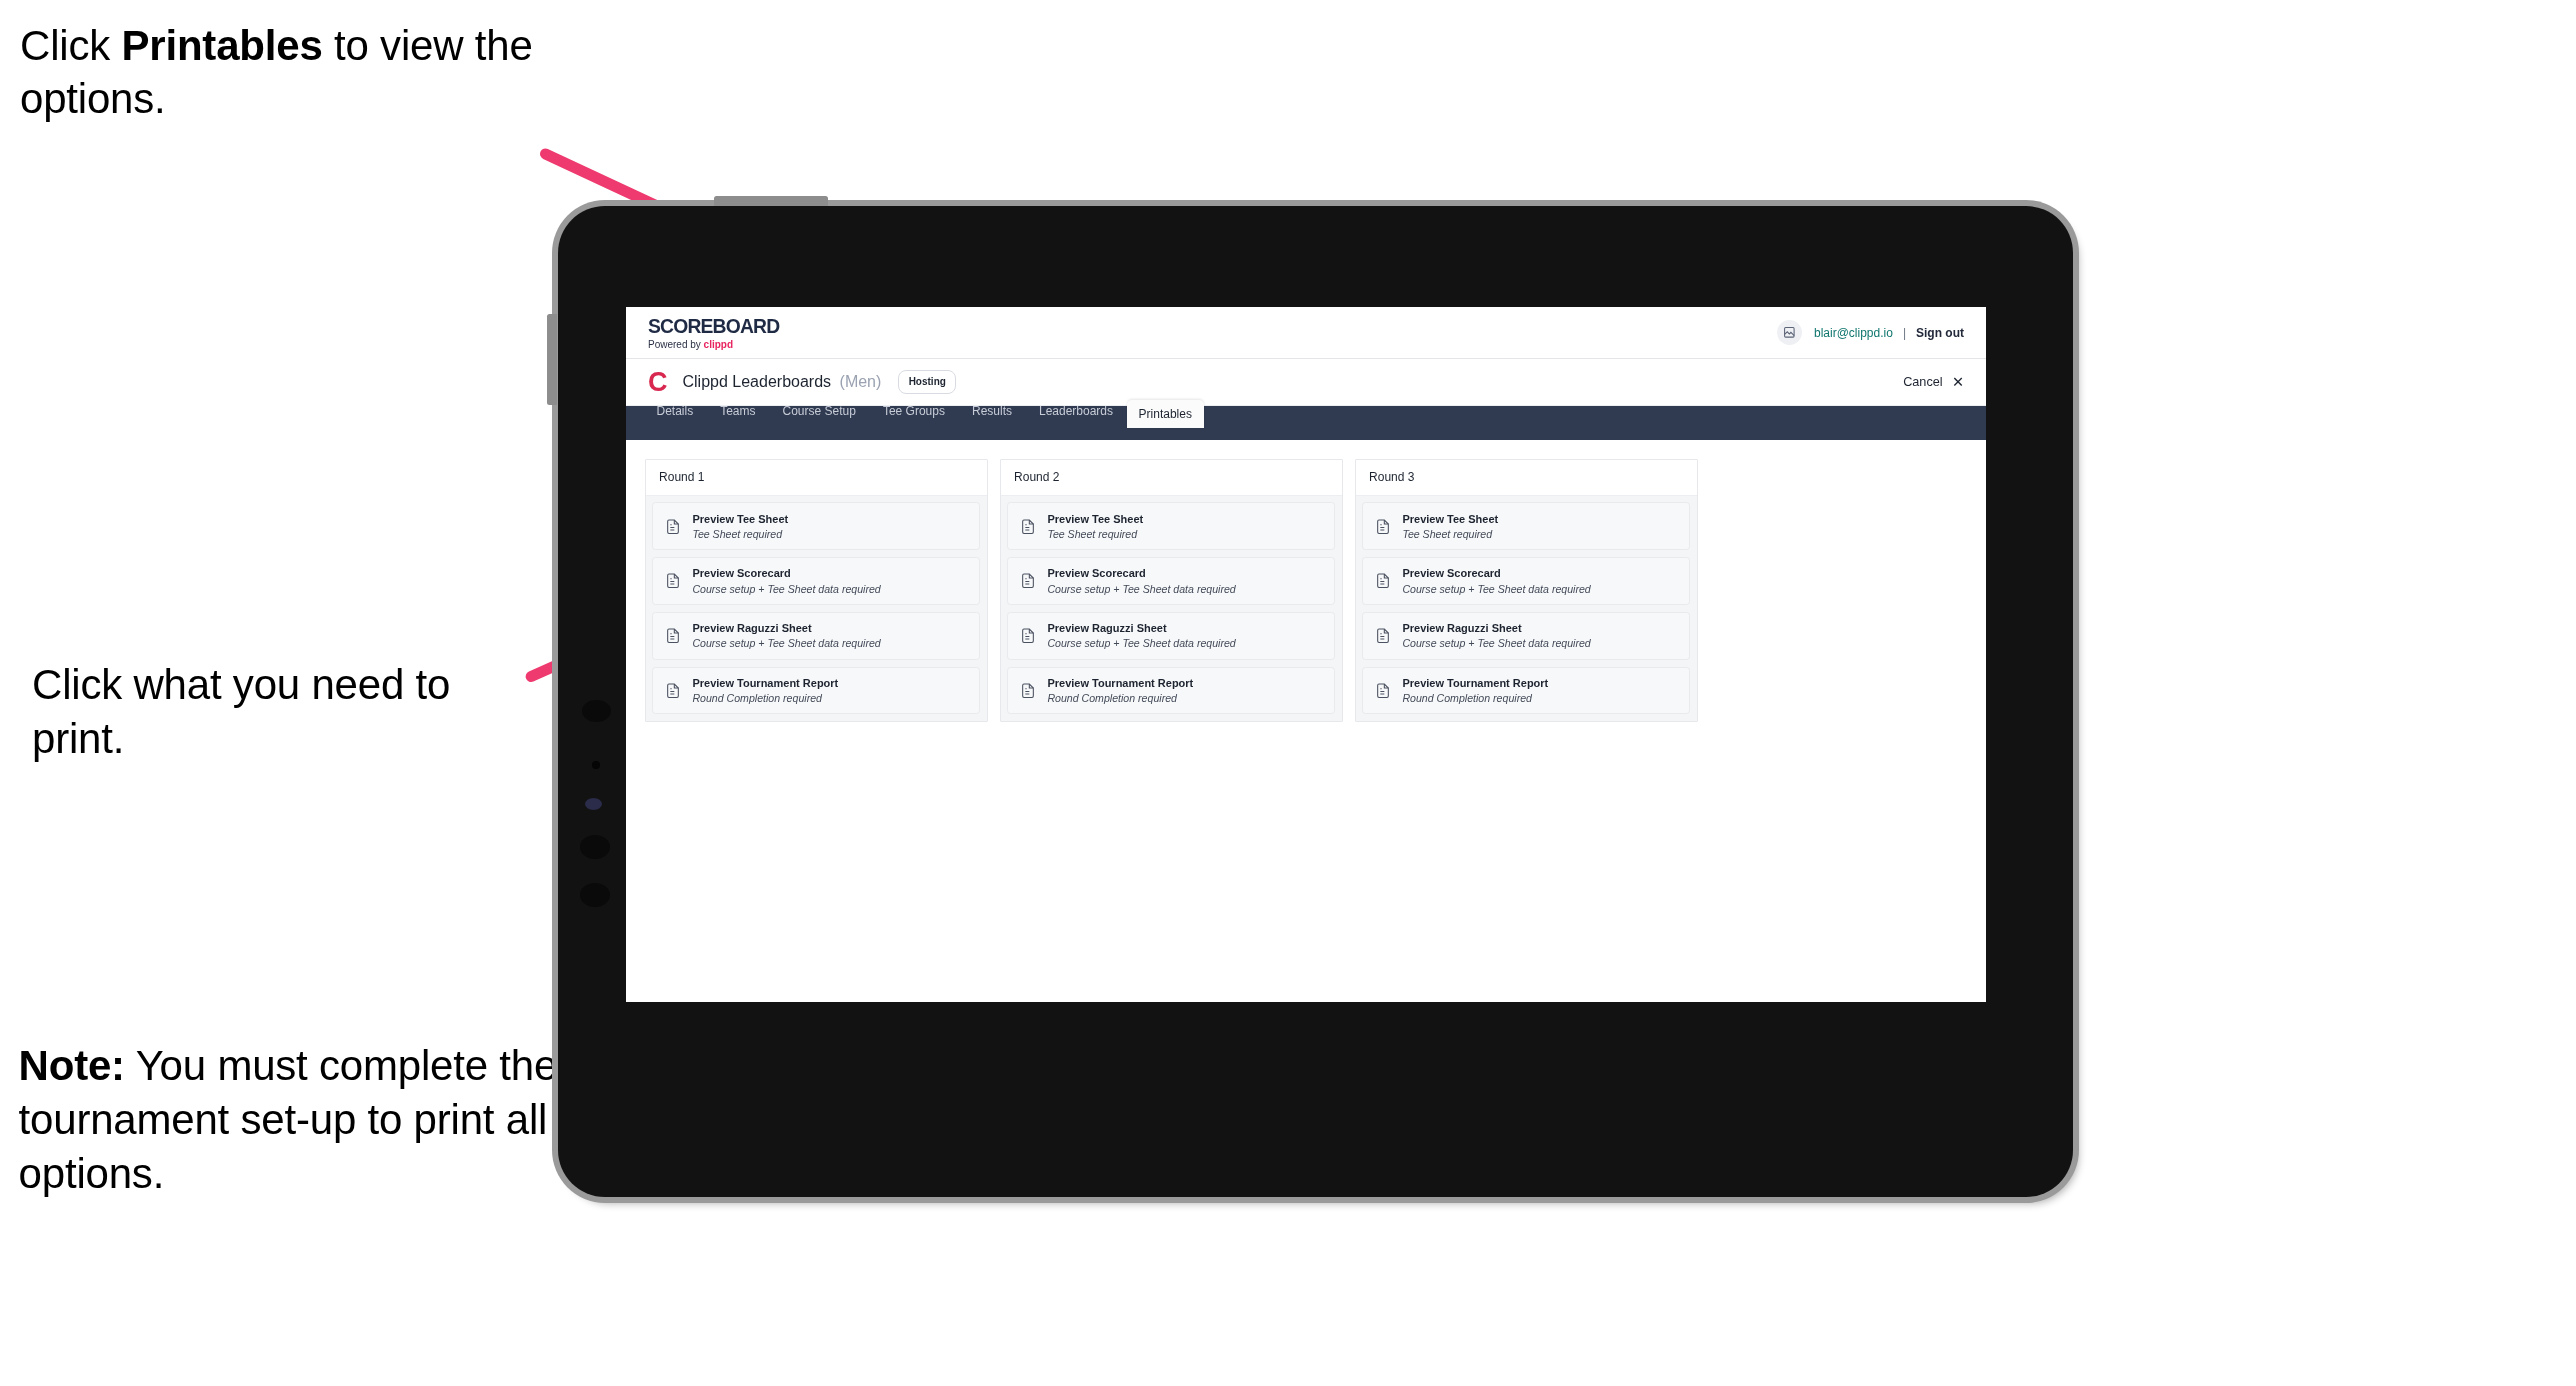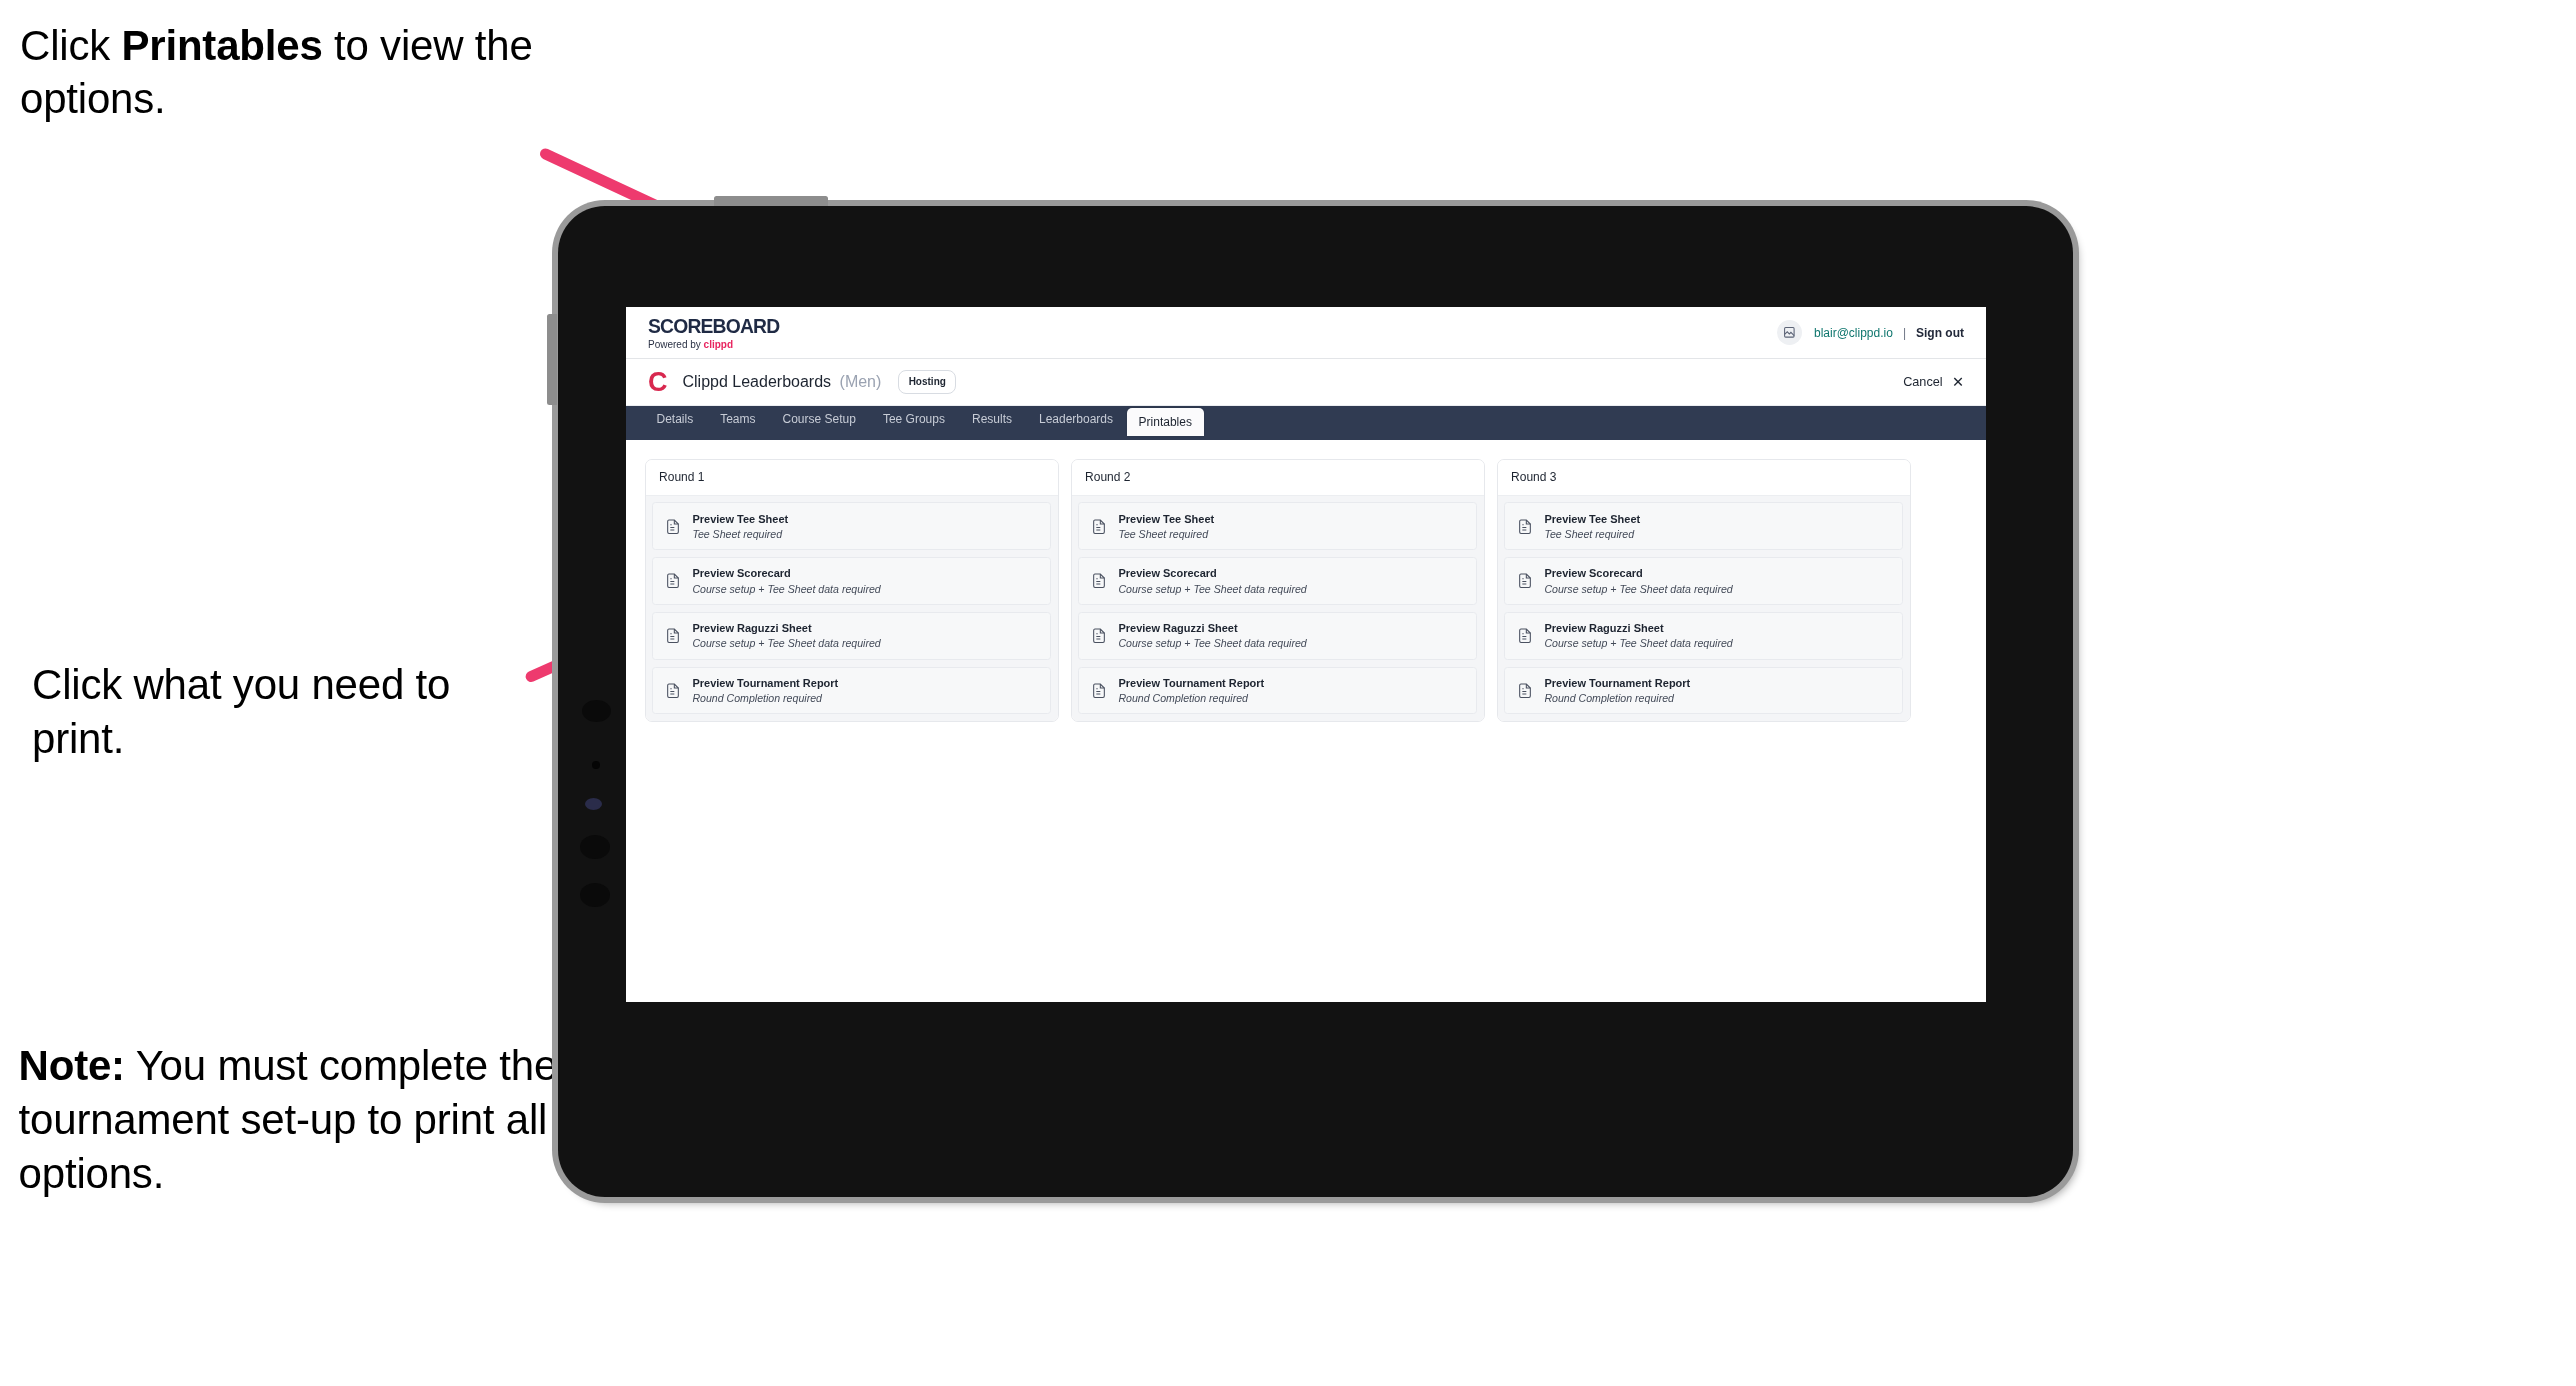--- a/index.html
+++ b/index.html
@@ -169,21 +169,21 @@
     display:flex; align-items:center; gap:9.3px;
     font-size:12.7px; color:#1d2430; cursor:pointer;
   }
   #cancel-x { font-size:14.4px; line-height:1; }
 
   
   #subtabs {
     height:34px;
     background:#303b52;
     display:flex; align-items:flex-end;
-    padding:4px 17px;
+    padding:12px 17px;
   }
   .subtab {
     font-size:12px;
     color:#c7ccd6;
     padding:0 13.5px;
     height:34px;
     display:flex; align-items:center;
     cursor:pointer;
     white-space:nowrap;
   }
@@ -200,23 +200,23 @@
 
   
   #content {
     background:#ffffff;
     padding:18.6px 18.6px 0 18.6px;
     display:flex;
     gap:12px;
     align-items:flex-start;
   }
   .round-col {
-    width:414px;
+    width:343px;
     border:0.8px solid #e6e8ec;
-    border-radius:7px;
+    border-radius:1px;
     background:#ffffff;
     overflow:hidden;
   }
   .round-head {
     height:36px;
     display:flex; align-items:center;
     padding:0 13.5px;
     font-size:12px;
     color:#1d2430;
     border-bottom:0.8px solid #eceef1;

